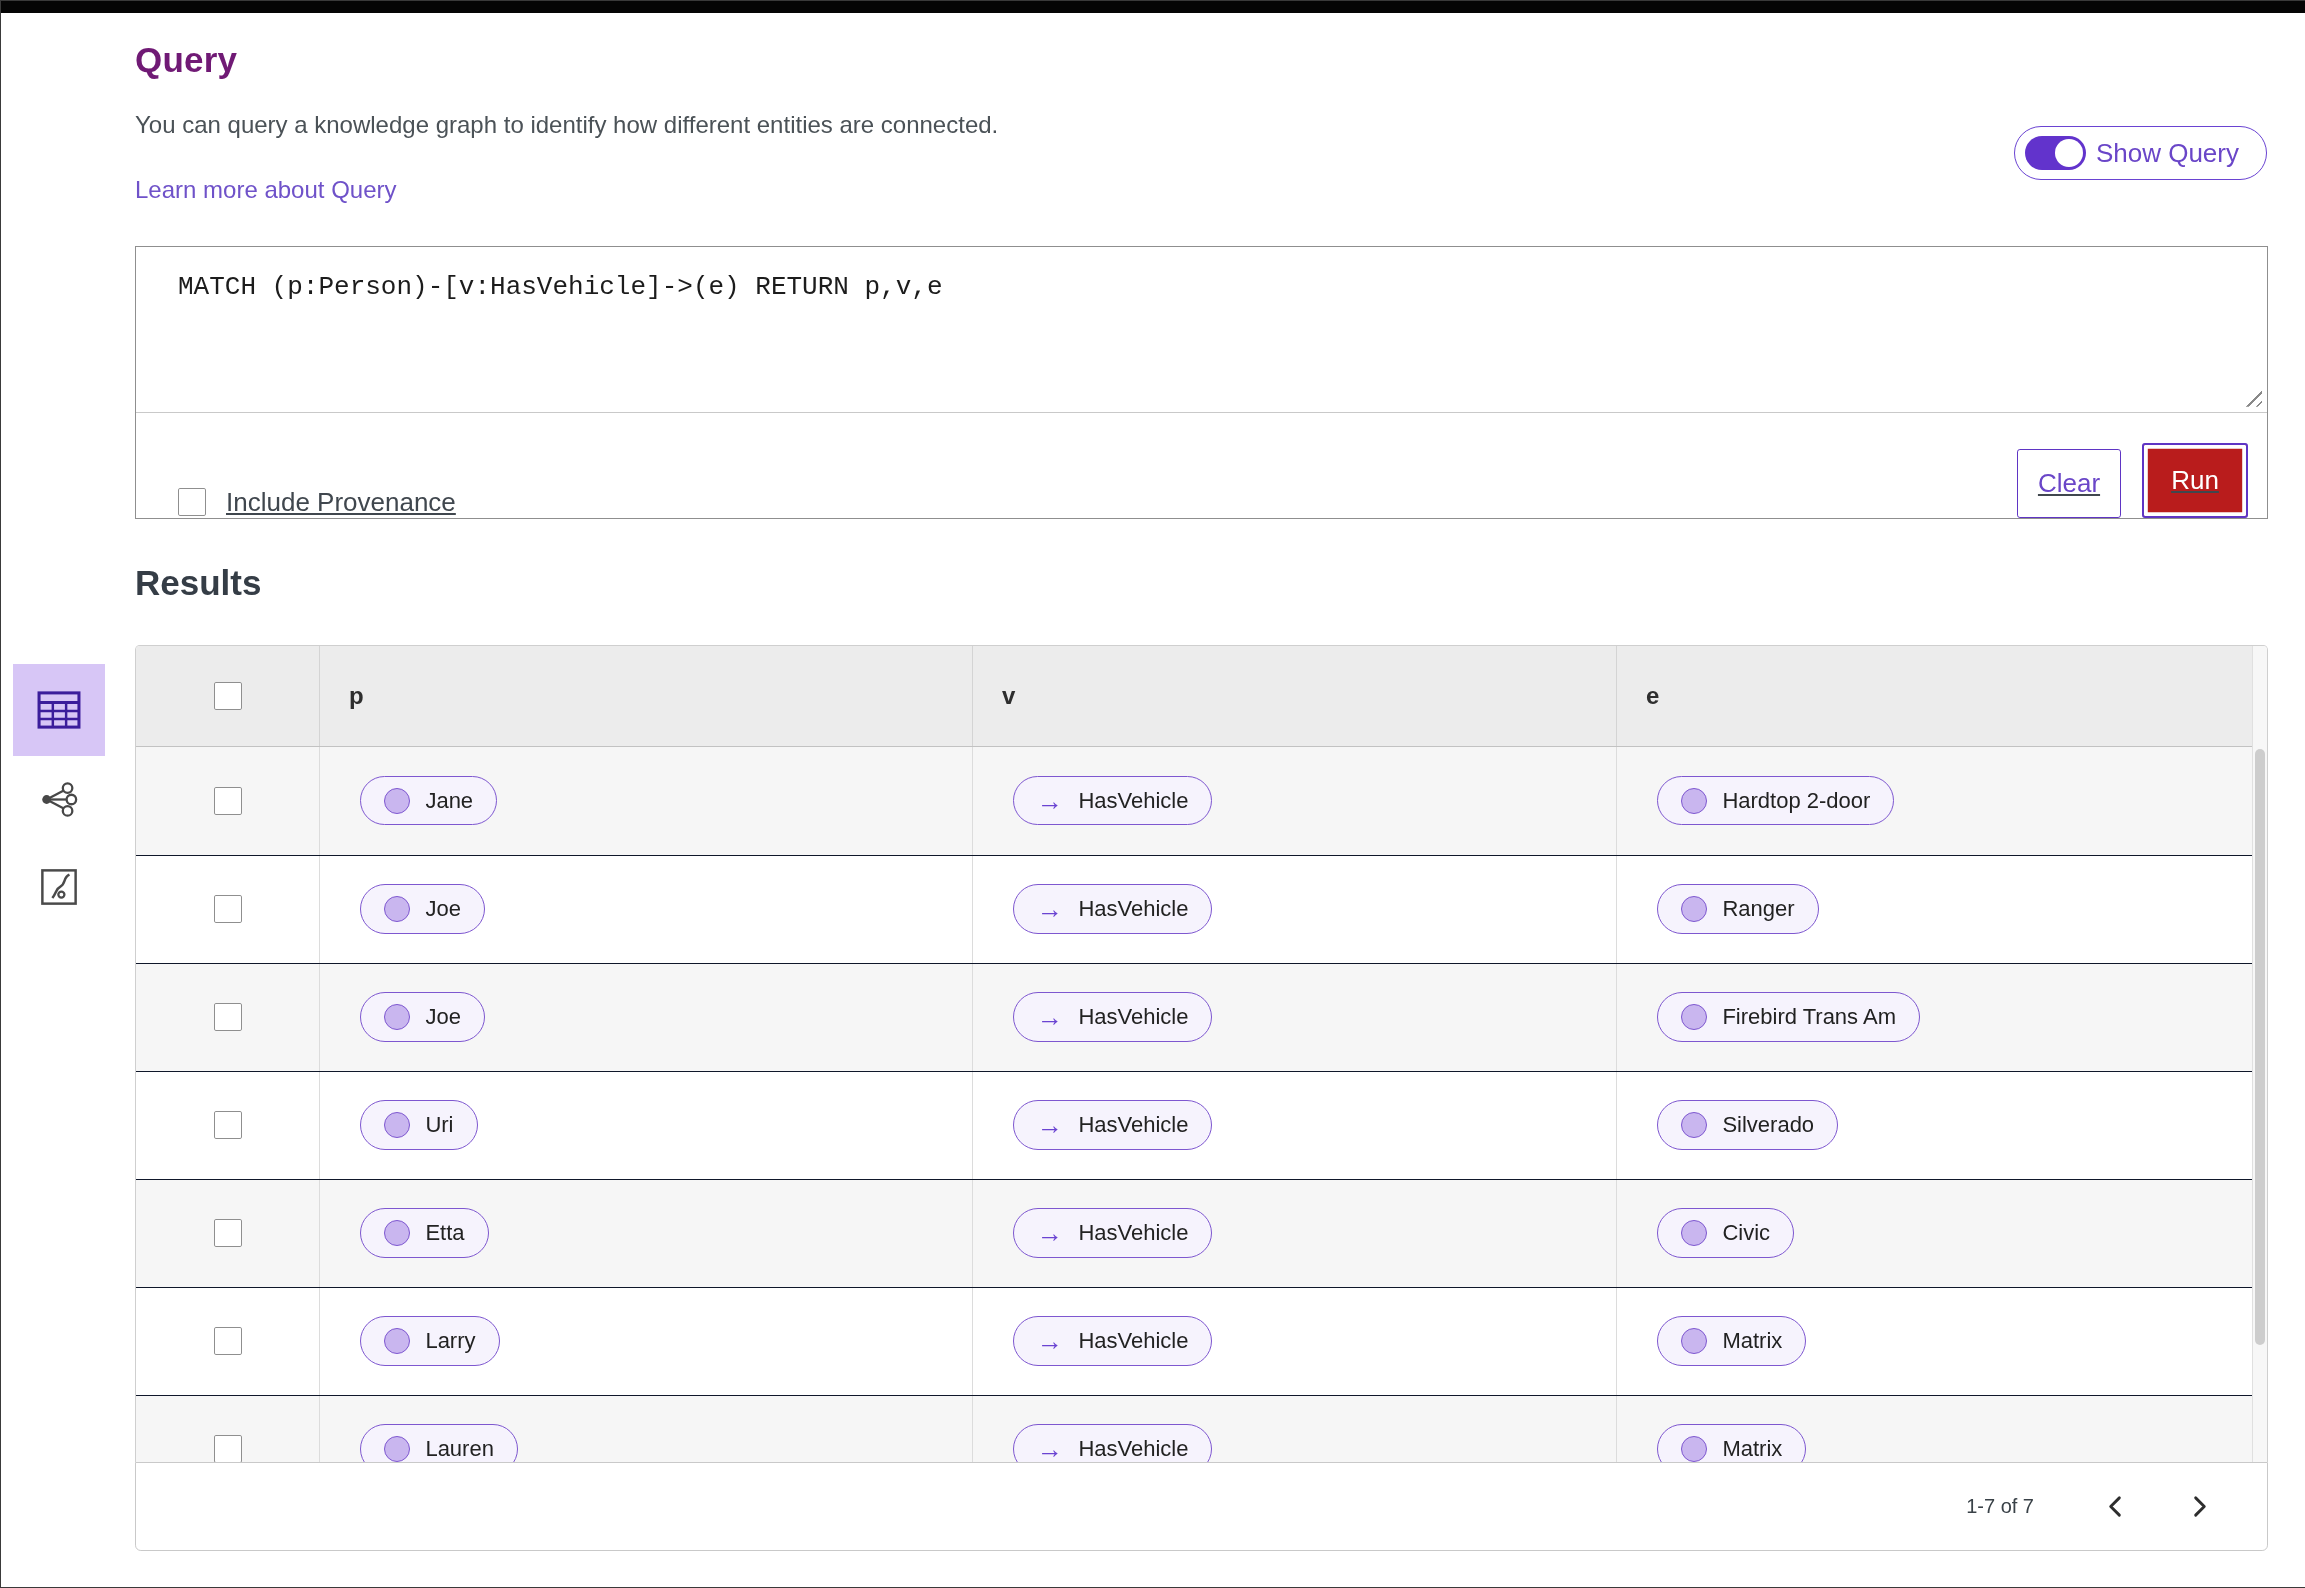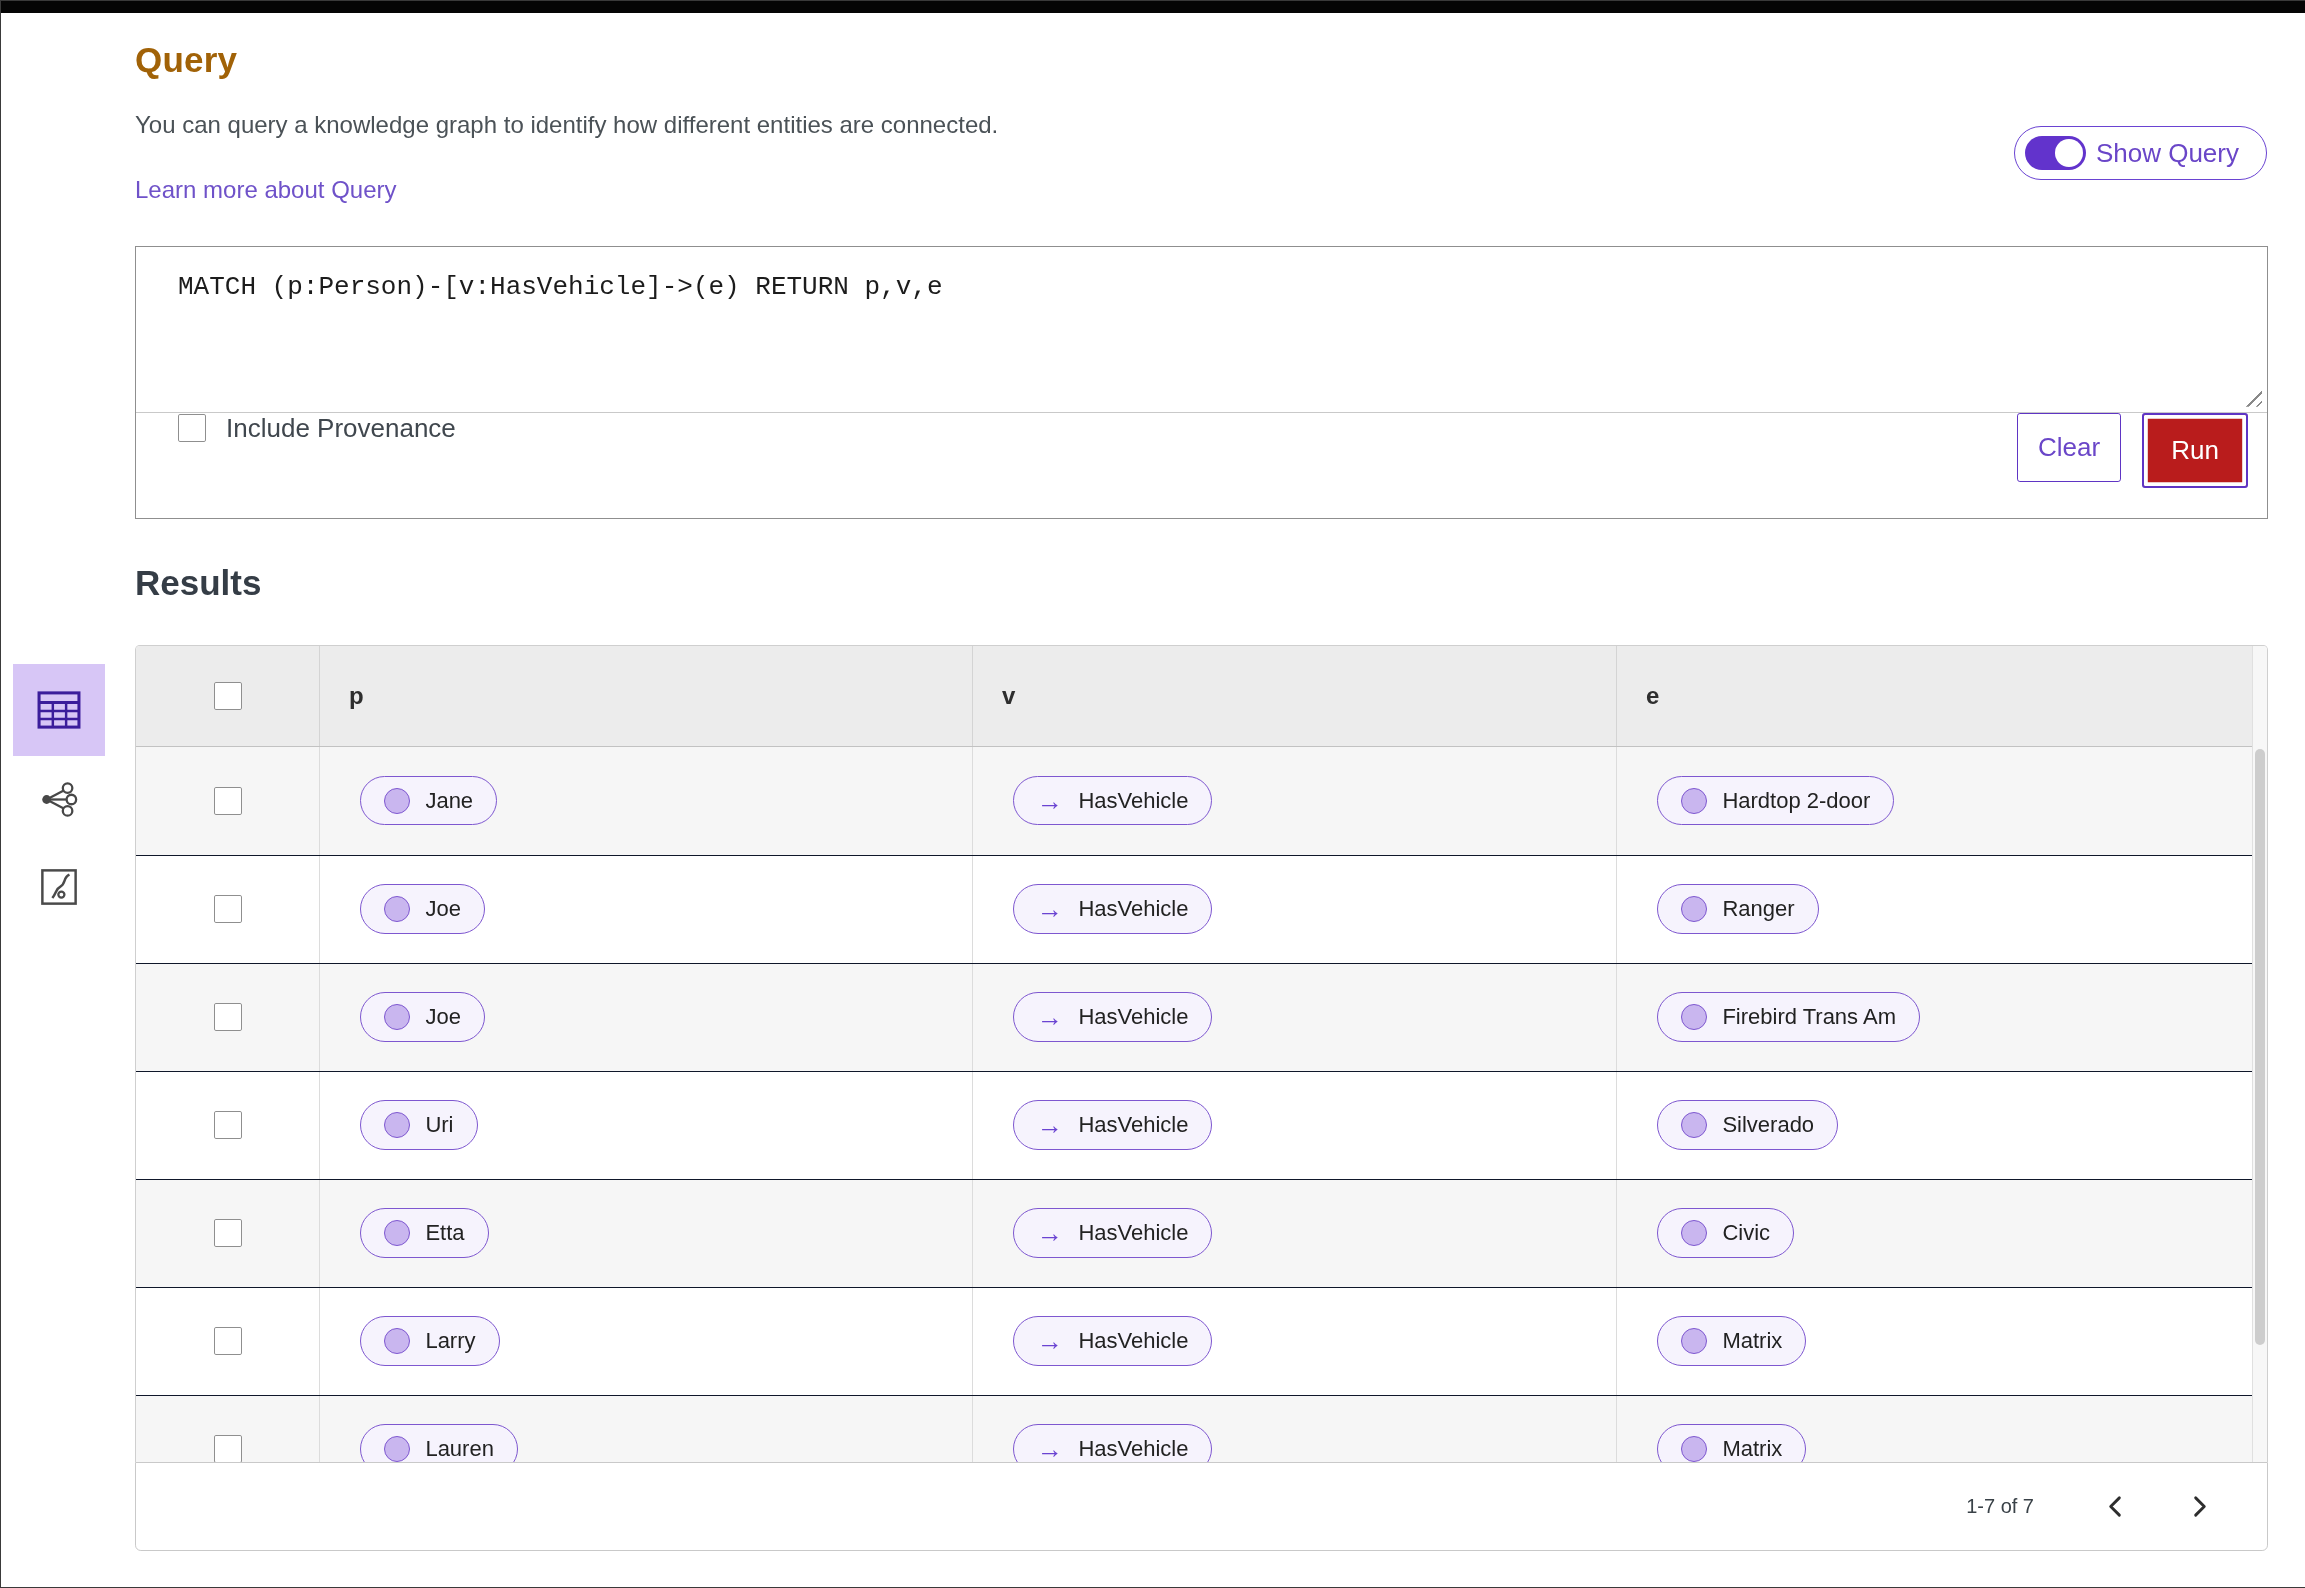--- a/index.html
+++ b/index.html
@@ -7,21 +7,21 @@
   body { font-family:"Liberation Sans", sans-serif; color:#40474e; }
 
   .page {
     position:relative; width:2306px; height:1588px; background:#ffffff;
     border:1px solid #3a3a3a; overflow:hidden;
   }
   .top-bar { position:absolute; top:0; left:0; width:100%; height:11.5px; background:#050505; }
 
   .main { position:absolute; left:134px; top:11.5px; width:2133px; }
 
-  .page-title { margin-top:27px; font-size:35px; font-weight:bold; color:#a16207; letter-spacing:0.2px; }
+  .page-title { margin-top:27px; font-size:35px; font-weight:bold; color:#701a75; letter-spacing:0.2px; }
   .description { margin-top:31px; font-size:24px; color:#4b5257; }
   .learn-more { margin-top:37px; font-size:24px; color:#6f52c9; cursor:pointer; display:inline-block; text-decoration:none; }
 
   
   .show-query-toggle {
     position:absolute; top:125px; right:38px;
     display:inline-flex; align-items:center; gap:9.6px;
     height:54px; padding:0 27px 0 10.6px;
     background:#fff; border:1.9px solid #6a43d2; border-radius:960px;
     color:#6a46c8; font-size:26px; font-family:"Liberation Sans", sans-serif;
@@ -40,21 +40,21 @@
   .query-textarea {
     display:block; width:100%; height:165px; border:none; resize:none; outline:none;
     padding:25px 38px 9.6px 42px;
     font-family:"Liberation Mono", monospace; font-size:26px; color:#1c1c1c; background:transparent;
   }
   .resize-handle {
     position:absolute; right:4.8px; bottom:4.8px; width:21px; height:21px; cursor:nwse-resize;
     background:repeating-linear-gradient(135deg, transparent 0 4.8px, #898989 4.8px 6.7px);
     clip-path:polygon(100% 0, 100% 100%, 0 100%);
   }
-  .query-footer { display:flex; align-items:flex-start; height:105px; padding:0 19px 0 42px; }
+  .query-footer { display:flex; align-items:flex-end; height:105px; padding:0 19px 0 42px;text-decoration:underline; }
   .checkbox {
     width:28px; height:28px; background:#fff; border:1.9px solid #8f8f8f; border-radius:1.9px;
     display:inline-block; cursor:pointer; flex:0 0 auto;
   }
   .provenance { display:flex; align-items:center; gap:20px; }
   .provenance-label { font-size:26px; color:#40474e; cursor:pointer; }
   .spacer { flex:1; }
   .clear-btn {
     width:104px; height:69px; background:#fff; border:1.9px solid #5f35c4; border-radius:2.9px;
     color:#6a46c8; font-size:26px; font-family:"Liberation Sans", sans-serif; cursor:pointer; margin-right:21px;margin-left:24px;

